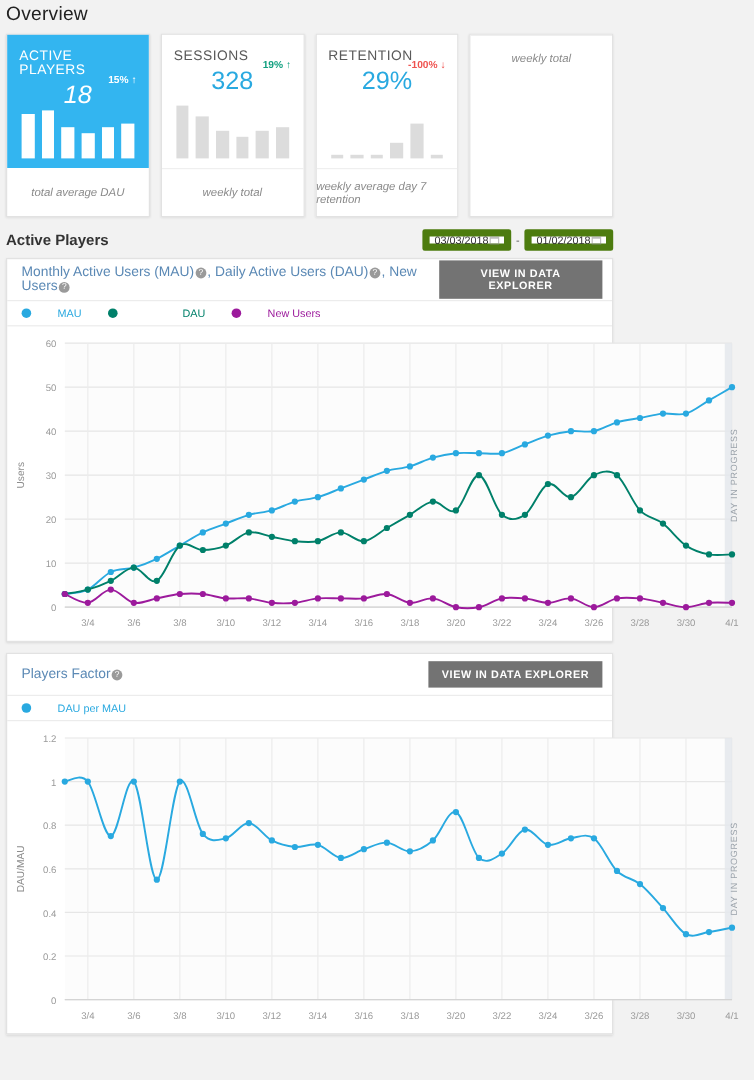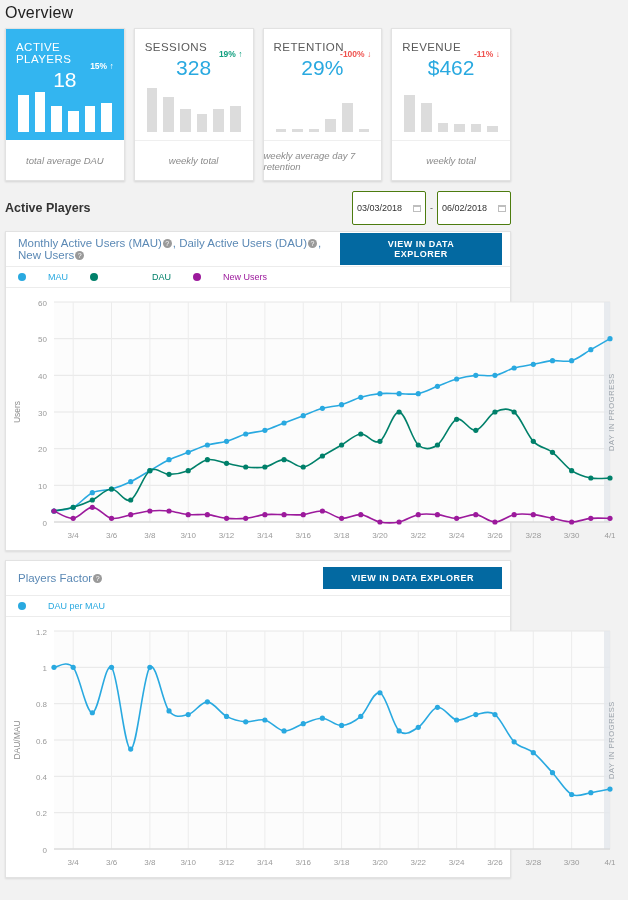--- a/index.html
+++ b/index.html
@@ -33,21 +33,21 @@
   .kpi-label {
     font-size:11.5px; letter-spacing:0.45px; color:#5a5a5a; font-weight:400;
   }
   .kpi-card.active .kpi-label { color:#ffffff; }
   .kpi-valrow {
     position:relative; text-align:center; margin-top:2px;
   }
   .kpi-value {
     font-size:21px; color:#29a9e0; font-weight:400; line-height:26px;
   }
-  .kpi-card.active .kpi-value { color:#ffffff; }
+  .kpi-card.active .kpi-value { color:#ffffff;font-style:italic; }
   .kpi-delta {
     position:absolute; right:0; top:-6px;
     font-size:8.5px; font-weight:700; white-space:nowrap;
   }
   .kpi-delta.up { color:#12a080; }
   .kpi-delta.down { color:#ef5350; }
   .kpi-card.active .kpi-delta.up { color:#ffffff;text-align:center; }
   .kpi-spark {
     position:absolute; left:12px; right:12px; bottom:8px;
     height:46px; display:flex; align-items:flex-end; gap:6px;
@@ -63,24 +63,24 @@
 
   
   .section-head {
     display:flex; align-items:center; justify-content:space-between;
     padding:10px 5px 6px 5px;
   }
   .section-title { font-size:12.5px; font-weight:700; color:#333; }
   .date-range { display:flex; align-items:center; gap:4px; }
   .date-input {
     width:74px; height:18px; background:#fff;
-    border:1px solid #4d7c0f; border-radius:2px;
+    border:6px solid #4d7c0f; border-radius:2px;
     font-size:9px; color:#333;
     display:flex; align-items:center; justify-content:space-between;
-    padding:16px 4px;
+    padding:0 4px;
   }
   .cal-ico { width:8px; height:8px; position:relative; opacity:.55; }
   .cal-ico:before {
     content:""; position:absolute; inset:1px 0 0 0;
     border:1px solid #888; border-top:2px solid #888;
   }
   .date-dash { font-size:9px; color:#555; }
 
   
   .panel {
@@ -92,23 +92,23 @@
     height:35px; display:flex; align-items:center; justify-content:space-between;
     padding:0 8px 0 12px; border-bottom:1px solid #ececec;
   }
   .panel-title { font-size:11.5px; color:#5b89b5; }
   .info-ico {
     display:inline-block; width:9px; height:9px; border-radius:50%;
     background:#9a9a9a; color:#fff; font-size:7px; line-height:9px;
     text-align:center; vertical-align:1px; margin:0 1px; font-style:normal;
   }
   .explorer-btn {
-    background:#0369a1; color:#fff; border:none;
+    background:#737373; color:#fff; border:none;
     font-size:9px; font-weight:700; letter-spacing:0.5px;
-    padding:6px 28px; cursor:pointer; font-family:inherit;
+    padding:6px 11px; cursor:pointer; font-family:inherit;
   }
   .legend {
     height:21px; display:flex; align-items:center; gap:22px;
     padding-left:12px; border-bottom:1px solid #ececec;
   }
   .legend-item { display:flex; align-items:center; gap:22px; font-size:9px; }
   .legend-dot { width:8px; height:8px; border-radius:50%; }
 
   .chart-wrap { position:relative; }
   .chart-wrap svg { display:block; }
@@ -169,49 +169,34 @@
             <div class="bar" style="height: 2.76px;"></div>
             <div class="bar" style="height: 2.76px;"></div>
             <div class="bar" style="height: 12.88px;"></div>
             <div class="bar" style="height: 28.52px;"></div>
             <div class="bar" style="height: 2.76px;"></div>
           </div>
         </div>
         <div class="kpi-foot">weekly average day 7 retention</div>
       </div>
       <div class="kpi-card">
-        <div class="kpi-body">
-          <div class="kpi-label">REVENUE</div>
-          <div class="kpi-valrow">
-            <span class="kpi-delta down">-11% ↓</span>
-            <div class="kpi-value">$462</div>
-          </div>
-          <div class="kpi-spark">
-            <div class="bar" style="height: 36.8px;"></div>
-            <div class="bar" style="height: 28.52px;"></div>
-            <div class="bar" style="height: 9.2px;"></div>
-            <div class="bar" style="height: 7.82px;"></div>
-            <div class="bar" style="height: 7.82px;"></div>
-            <div class="bar" style="height: 5.98px;"></div>
-          </div>
-        </div>
         <div class="kpi-foot">weekly total</div>
       </div>
     </div>
 
   <div class="section-head">
     <div class="section-title">Active Players</div>
     <div class="date-range">
       <div class="date-input">
         <span>03/03/2018</span>
         <span class="cal-ico"></span>
       </div>
       <span class="date-dash">-</span>
       <div class="date-input">
-        <span>06/02/2018</span>
+        <span>01/02/2018</span>
         <span class="cal-ico"></span>
       </div>
     </div>
   </div>
 
   <div class="panel">
     <div class="panel-head">
       <div class="panel-title">
         <span>Monthly Active Users (MAU)</span><i class="info-ico">?</i><span>, Daily Active Users (DAU)</span><i class="info-ico">?</i><span>, New Users</span><i class="info-ico">?</i>
       </div>

